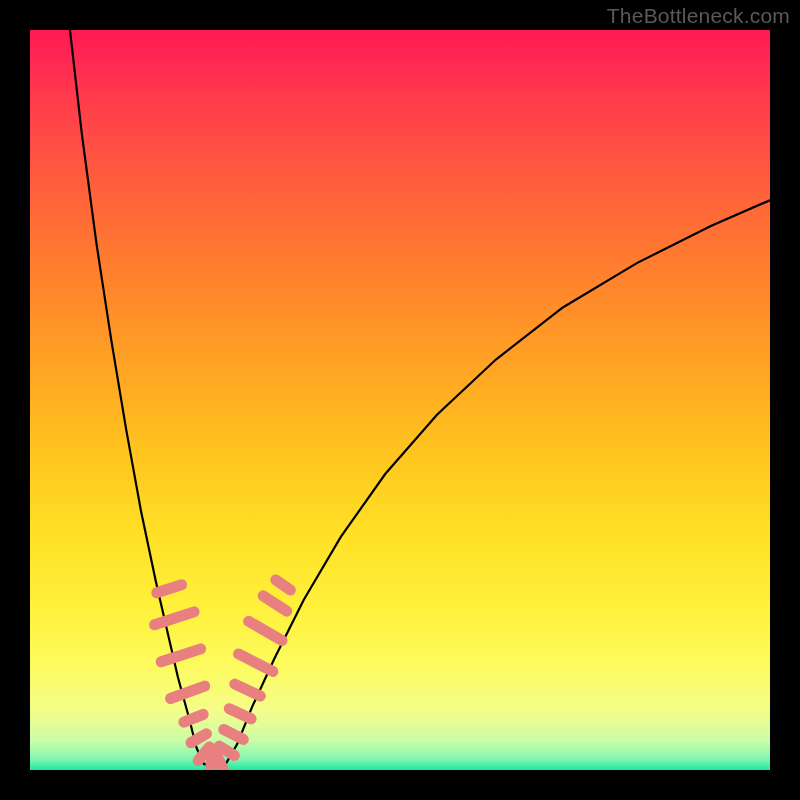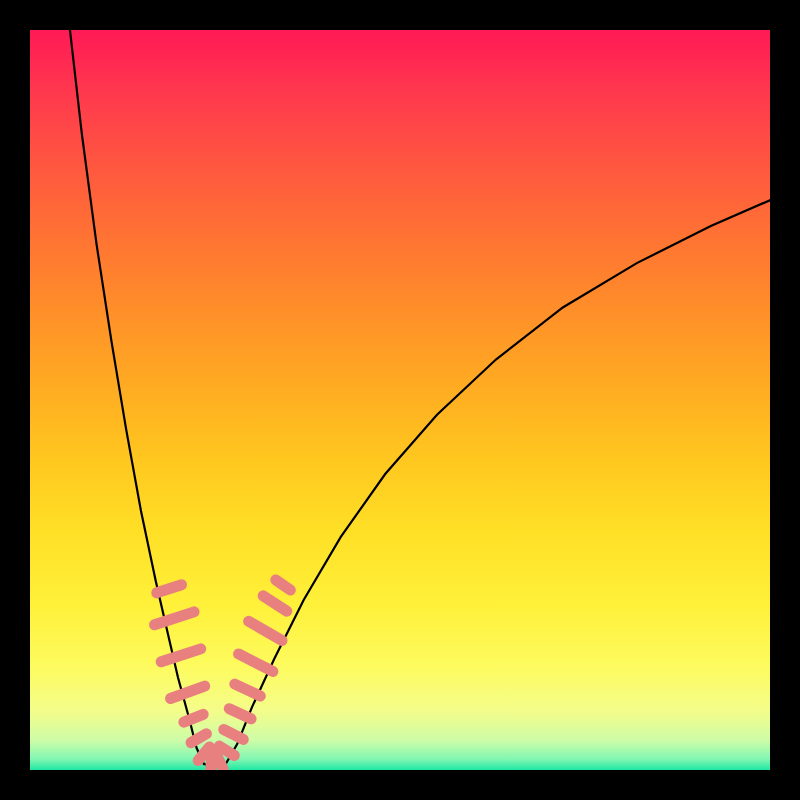--- a/index.html
+++ b/index.html
@@ -71,20 +71,21 @@
   .marker {
     fill: #e98080;
     stroke: none;
   }
 </style>
 </head>
 <body>
 
 <div class="frame">
 
+  <div class="watermark">TheBottleneck.com</div>
 
   <div class="plot-area">
     <div class="gradient-bg"></div>
 
     <svg class="curves" viewBox="0 0 740 740" preserveAspectRatio="none">
       <g id="curve-group">
           <path class="curve-line" d="M39.96 0.00 L51.80 103.60 L66.60 214.60 L81.40 310.80 L96.20 399.60 L111.00 481.00 L125.80 551.30 L136.90 599.40 L148.00 647.50 L159.10 688.20 L166.50 717.80 L173.90 734.08 L173.90 734.08 L185.00 736.30 L196.10 733.34 L196.10 733.34 L207.20 714.10 L222.00 677.10 L244.20 629.00 L273.80 569.80 L310.80 506.90 L355.20 444.00 L407.00 384.80 L466.20 329.30 L532.80 277.50 L606.80 233.10 L680.80 196.10 L740.00 170.20"></path>
         </g>
       <g id="marker-group">
           <rect class="marker" x="-5.50" y="-18.54" width="11.00" height="37.08" rx="5.50" ry="5.50" transform="translate(139.12 558.70) rotate(72.0)"></rect>

